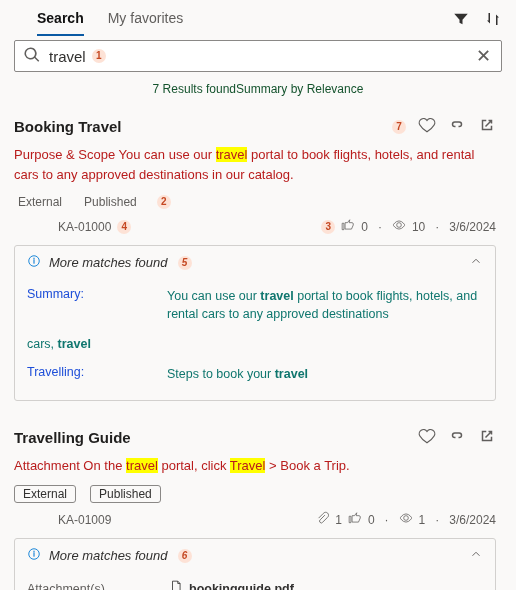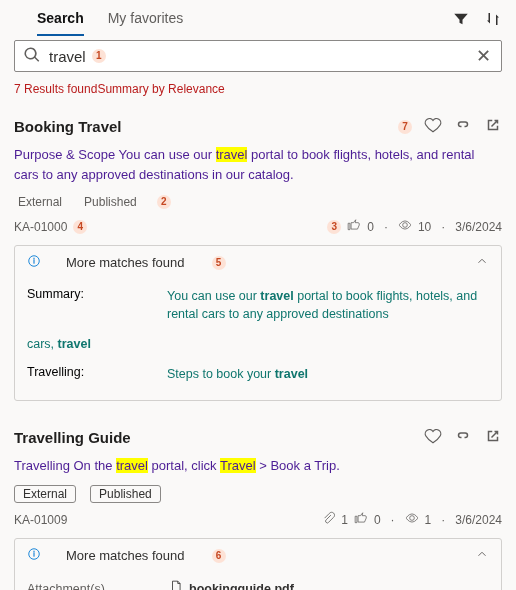--- a/index.html
+++ b/index.html
@@ -11,48 +11,48 @@
   .header-icons { display: flex; gap: 14px; color: #323130; }
   .icon-svg { width: 18px; height: 18px; }
 
   .search-row { padding: 4px 14px; }
   .search-box { position: relative; background: #fff; border: 1px solid #8a8886; border-radius: 2px; display: flex; align-items: center; padding: 4px 8px; height: 32px;}
   .search-box svg { width: 18px; height: 18px; fill: #605e5c; margin-right:8px;}
   .search-value { flex: 1; font-size: 15px; color: #323130; display:flex; align-items:center; gap:4px; }
   .clear-x { color:#605e5c; font-size:18px; cursor:pointer; padding:0 2px;}
   .badge { display:inline-flex; align-items:center; justify-content:center; min-width:14px; height:14px; font-size:10px; line-height:10px; border-radius:50%; background:#fde2d6; color:#c54822; padding:0 3px; font-weight:600; margin-left:2px;}
 
-  .meta-row { display:flex; justify-content:flex-start; padding: 6px 14px 8px 14px; font-size: 12px; color:#b91c1c; }
-
-  .result { padding: 0 14px 14px 14px; }
+  .meta-row { display:flex; justify-content:center; padding: 6px 14px 8px 14px; font-size: 12px; color:#14532d; }
+
+  .result { padding: 0 20px 14px 14px; }
   .title-row { display:flex; justify-content:space-between; align-items:center; padding: 12px 0 0 0;}
   .result-title { font-size:15px; font-weight:700; color:#201f1e; display:flex; align-items:center; }
   .title-icons { display:flex; gap:12px; color:#605e5c; }
 
-  .snippet { font-size:13px; color:#4c1d95; padding:8px 0 4px 0; line-height:1.5; }
+  .snippet { font-size:13px; color:#b91c1c; padding:8px 0 4px 0; line-height:1.5; }
   .hl { background: #ffff00; }
 
   .tag-row { display:flex; gap:14px; padding:6px 0 2px 0; align-items:center; }
   .chip { border:1px solid #8a8886; border-radius:3px; padding:1px 8px; font-size:12px; color:#323130; }
   .chip.flat { border:none; padding:1px 4px; color:#605e5c; }
 
   .id-stats-row { display:flex; justify-content:space-between; align-items:center; padding:6px 0 8px 0; font-size:12px; color:#605e5c; }
-  .id-stats-row .left { display:flex; align-items:center; }
+  .id-stats-row .left { display:flex; align-items:center;margin-left:44px; }
   .stats { display:flex; align-items:center; gap:6px; }
   .stats svg { width:14px; height:14px; fill:#605e5c; }
   .dot::before { content:"\00b7"; margin:0 4px; color:#605e5c; }
 
   .expander { border:1px solid #d2d0ce; background:#faf9f8; border-radius:3px; margin-top:2px; }
   .exp-head { display:flex; align-items:center; justify-content:space-between; padding:8px 12px; cursor:pointer; }
-  .exp-left { display:flex; align-items:center; gap:25px; color:#323130; font-size:13px; }
+  .exp-left { display:flex; align-items:center; gap:8px; color:#323130; font-size:13px;font-style:italic; }
   .exp-left svg { width:14px; height:14px; }
   .exp-chev svg { width:14px; height:14px; fill:#605e5c; }
   .exp-body { padding: 2px 12px 10px 12px; }
   .kv-row { display:flex; padding:6px 0; font-size:12.5px; }
-  .kv-row .k { width:140px; color:#000000; flex-shrink:0; }
+  .kv-row .k { width:140px; color:#1d4ed8; flex-shrink:0; }
   .kv-row .v { color:#0f766e; line-height:1.45; }
   .attach-row { display:flex; align-items:center; gap:12px; padding:6px 0; font-size:12.5px;}
   .attach-row .k { width:130px; color:#605e5c; }
   .attach-row .v { display:flex; align-items:center; gap:6px; font-weight:600; }
   .attach-row svg { width:14px; height:14px; }
 </style>
 </head>
 <body>
 
 <div class="header-row">
@@ -196,21 +196,21 @@
       <span><svg class="icon-svg" viewBox="0 0 24 24">
             <path d="M9 7h6a4 4 0 010 8h-1v-2h1a2 2 0 000-4H9a2 2 0 000 4h1v2H9a4 4 0 010-8z" fill="#605e5c"></path>
           </svg></span>
       <span><svg class="icon-svg" viewBox="0 0 24 24">
             <path d="M5 5h6v2H7v10h10v-4h2v6H5V5zm9 0h5v5h-2V8.4l-6.3 6.3-1.4-1.4L15.6 7H14V5z" fill="#605e5c"></path>
           </svg></span>
     </div>
   </div>
 
   <div class="snippet">
-    <span>Travelling On the </span><span class="hl">travel</span><span> portal, click </span><span class="hl">Travel</span><span> &gt; Book a Trip.</span>
+    <span>Attachment On the </span><span class="hl">travel</span><span> portal, click </span><span class="hl">Travel</span><span> &gt; Book a Trip.</span>
   </div>
 
   <div class="tag-row">
     <span class="chip">External</span>
     <span class="chip">Published</span>
   </div>
 
   <div class="id-stats-row">
     <div class="left">
       <span>KA-01009</span>

